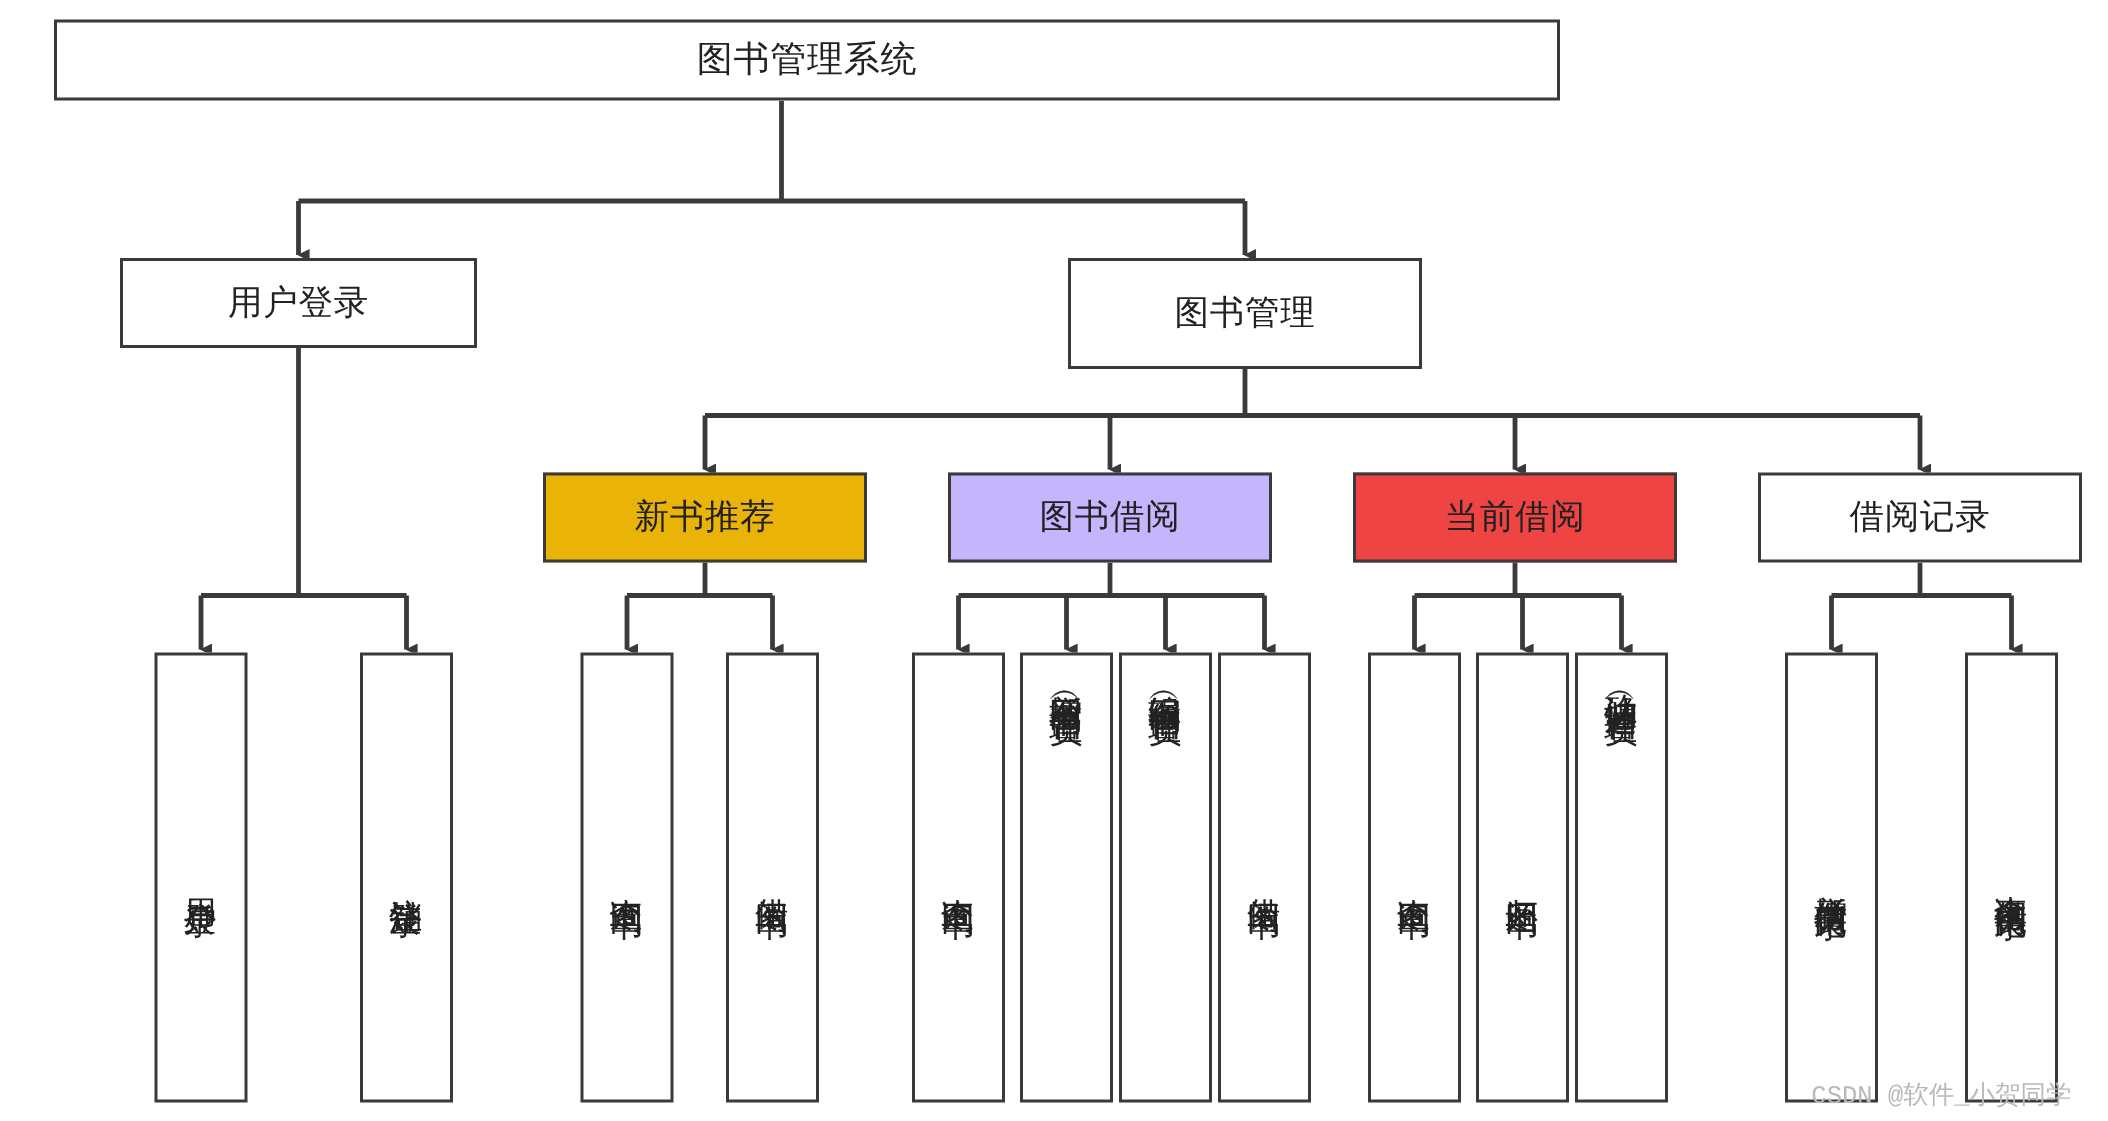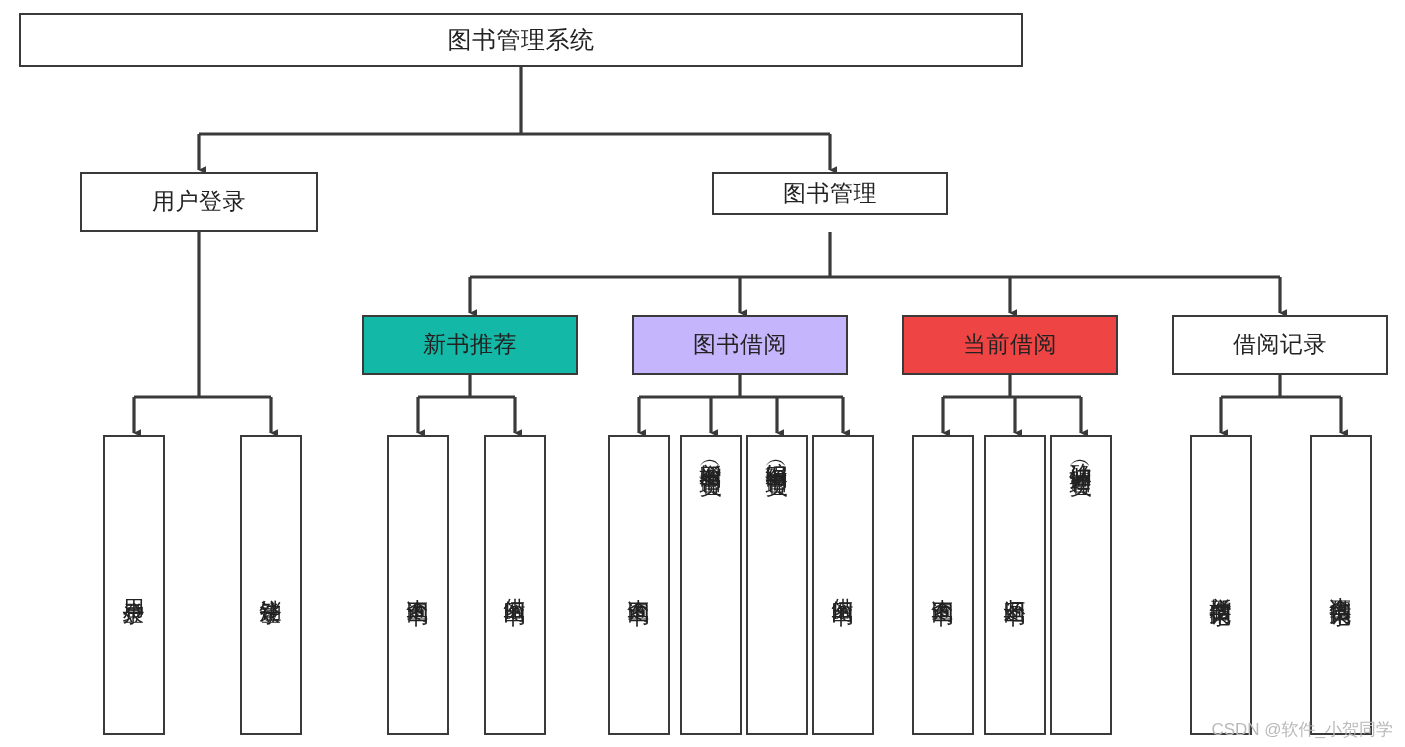--- a/index.html
+++ b/index.html
@@ -61,27 +61,27 @@
     letter-spacing: 2px;
     line-height: 1.05;
     white-space: nowrap;
   }
   .node.v.mid {
     align-items: center;
     padding-top: 0;
   }
   #watermark {
     position: absolute;
-    right: 12px;
+    right: 24px;
     bottom: 6px;
     font-size: 17px;
     color: #b9b9b9;
     z-index: 8;
     white-space: nowrap;
-    font-family: Liberation Sans, sans-serif;
+    font-family: Liberation Mono, monospace;
     margin-top: 33px;
   }
 </style>
 </head>
 <body>
 
 <div id="canvas">
 
   <svg id="edges" viewBox="0 0 1405 747" xmlns="http://www.w3.org/2000/svg">
     <defs>
@@ -113,30 +113,30 @@
         <path d="M943,397 L943,433" stroke="#3a3a3a" stroke-width="3.2" fill="none" marker-end="url(#arrow)"></path>
         <path d="M1015,397 L1015,433" stroke="#3a3a3a" stroke-width="3.2" fill="none" marker-end="url(#arrow)"></path>
         <path d="M1081,397 L1081,433" stroke="#3a3a3a" stroke-width="3.2" fill="none" marker-end="url(#arrow)"></path>
         <path d="M1280,375 L1280,397 M1221,397 L1341,397" stroke="#3a3a3a" stroke-width="3.2" fill="none"></path>
         <path d="M1221,397 L1221,433" stroke="#3a3a3a" stroke-width="3.2" fill="none" marker-end="url(#arrow)"></path>
         <path d="M1341,397 L1341,433" stroke="#3a3a3a" stroke-width="3.2" fill="none" marker-end="url(#arrow)"></path>
       </g>
   </svg>
 
   <div id="nodes">
-      <div class="node h title" style="left: 19px; top: 13px; width: 1004px; height: 54px; border-color: rgb(58, 58, 58); background: rgb(255, 255, 255);">
+      <div class="node h title" style="left: 36px; top: 13px; width: 1004px; height: 54px; border-color: rgb(58, 58, 58); background: rgb(255, 255, 255);">
         <span class="label">图书管理系统</span>
       </div>
       <div class="node h" style="left: 80px; top: 172px; width: 238px; height: 60px; border-color: rgb(58, 58, 58); background: rgb(255, 255, 255);">
         <span class="label">用户登录</span>
       </div>
-      <div class="node h" style="left: 712px; top: 172px; width: 236px; height: 43px; border-color: rgb(58, 58, 58); background: rgb(255, 255, 255);">
+      <div class="node h" style="left: 712px; top: 172px; width: 236px; height: 74px; border-color: rgb(58, 58, 58); background: rgb(255, 255, 255);">
         <span class="label">图书管理</span>
       </div>
-      <div class="node h" style="left: 362px; top: 315px; width: 216px; height: 60px; border-color: rgb(58, 58, 58); background: #14b8a6;">
+      <div class="node h" style="left: 362px; top: 315px; width: 216px; height: 60px; border-color: rgb(58, 58, 58); background: #eab308;">
         <span class="label">新书推荐</span>
       </div>
       <div class="node h" style="left: 632px; top: 315px; width: 216px; height: 60px; border-color: rgb(58, 58, 58); background: #c4b5fd;">
         <span class="label">图书借阅</span>
       </div>
       <div class="node h" style="left: 902px; top: 315px; width: 216px; height: 60px; border-color: rgb(58, 58, 58); background: #ef4444;">
         <span class="label">当前借阅</span>
       </div>
       <div class="node h" style="left: 1172px; top: 315px; width: 216px; height: 60px; border-color: rgb(58, 58, 58); background: rgb(255, 255, 255); text-align: center;">
         <span class="label">借阅记录</span>

